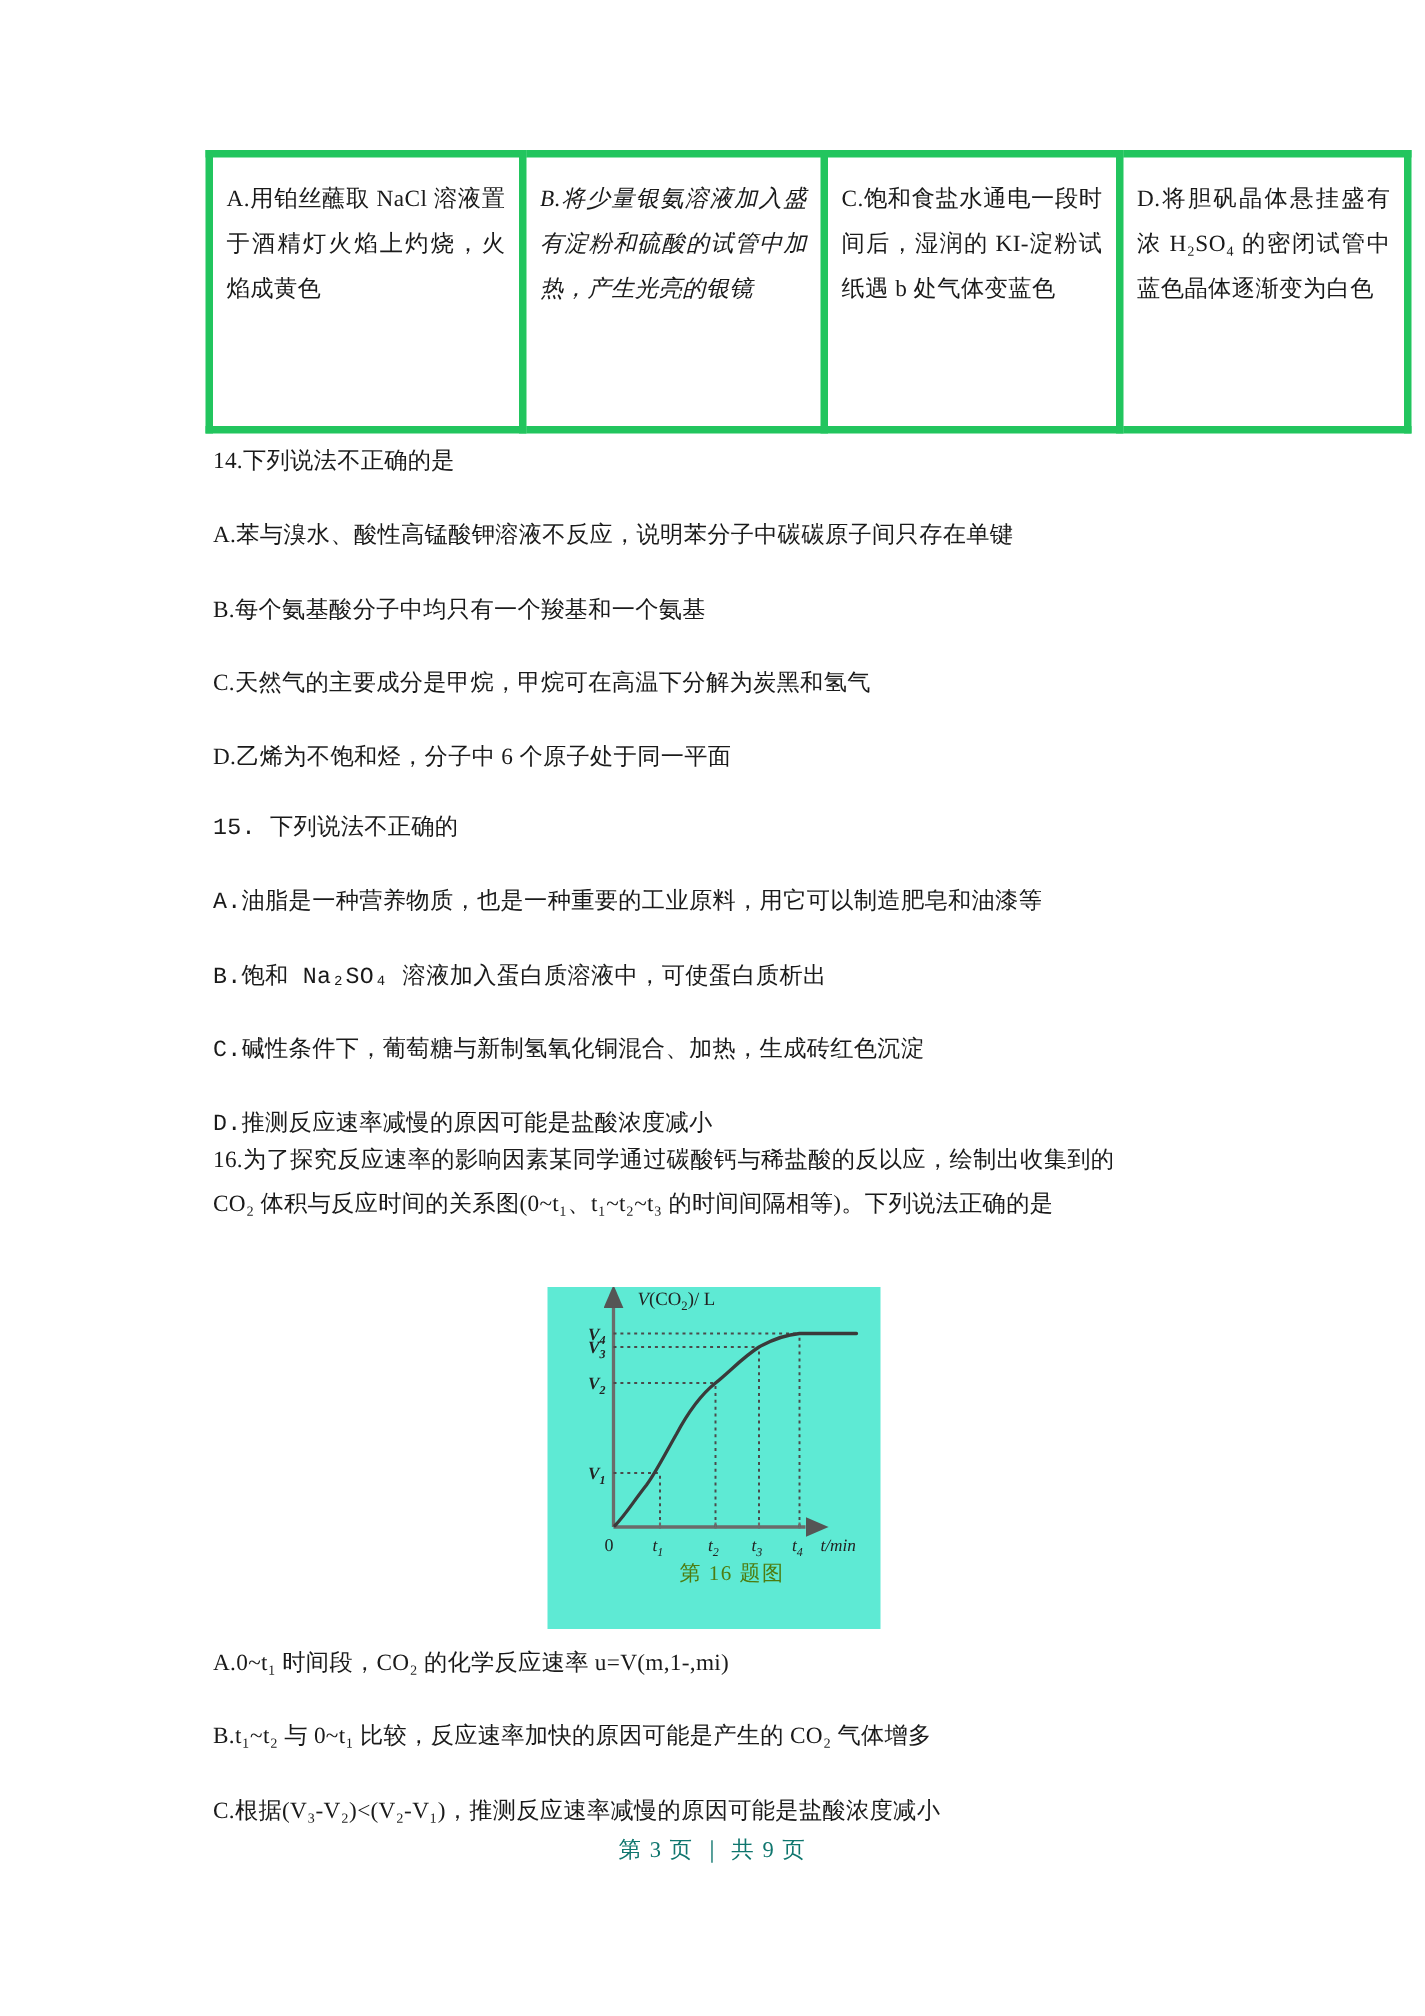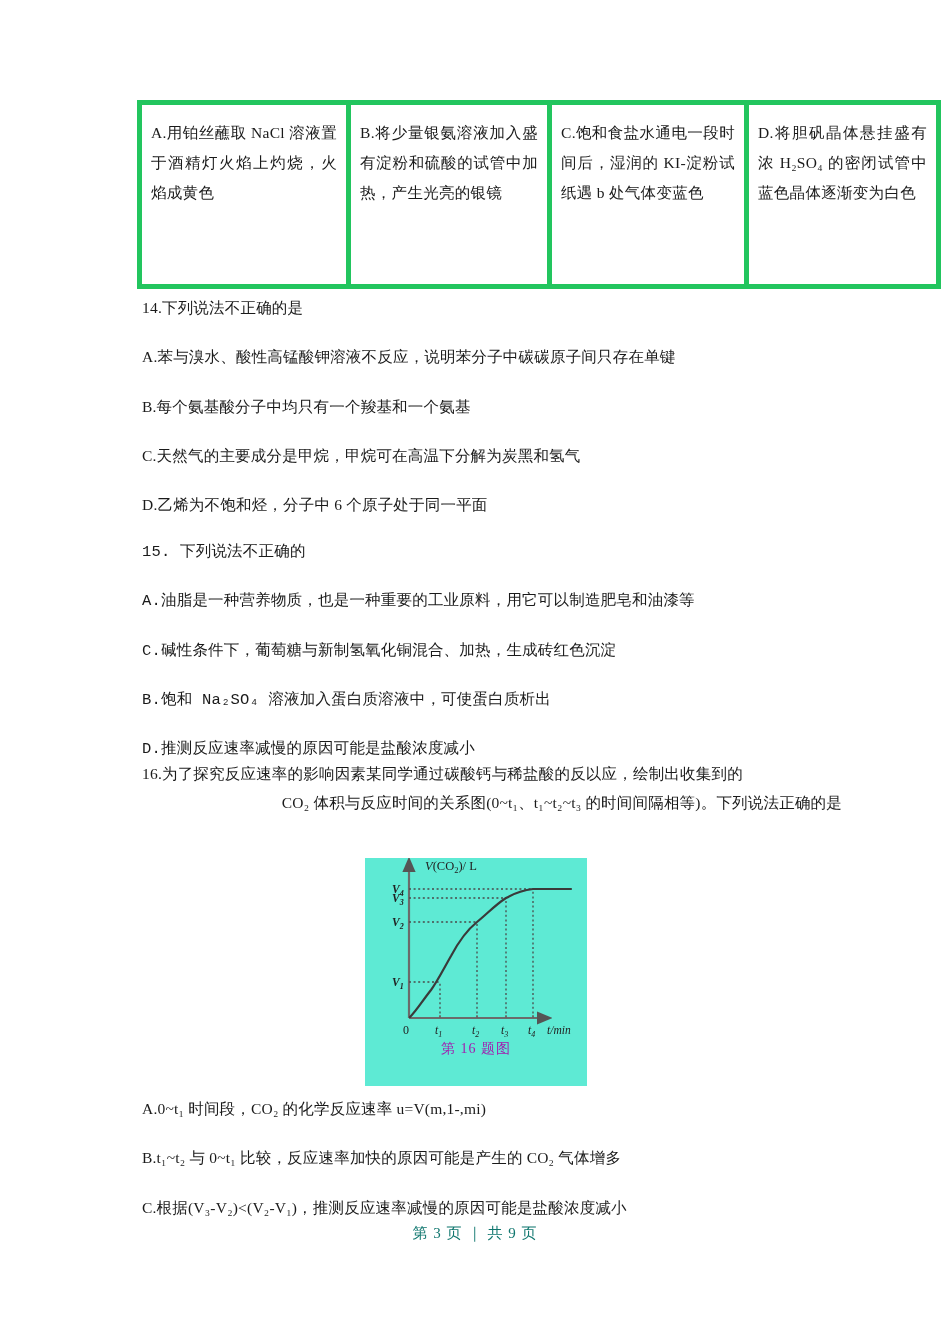--- a/index.html
+++ b/index.html
@@ -36,66 +36,66 @@
     vertical-align: top;
     padding: 13px 9px 26px 9px;
     font-size: 15.5px;
     line-height: 1.92;
     letter-spacing: 0.3px;
     text-align: justify;
     text-justify: inter-ideograph;
     height: 140px;
   }
   .opt-table td:nth-child(1) { width: 186px; }
-  .opt-table td:nth-child(2) { width: 178px; }
+  .opt-table td:nth-child(2) { width: 178px; font-style: italic; }
   .opt-table td:nth-child(3) { width: 174px; }
   .opt-table td:nth-child(4) { width: 169px; margin-top: 12px; }
 
   
   .q-block { position: absolute; left: 142px; width: 700px; }
   .q-stem {
     font-size: 15.5px;
     line-height: 1.5;
     letter-spacing: 0.2px;
     margin: 0 0 0 0;
   }
   .q-opt {
     font-size: 15.5px;
     line-height: 1.5;
     letter-spacing: 0.2px;
     margin: 0;
   }
   .q-block .q-stem + .q-opt { margin-top: 26px; }
   .q-block .q-opt + .q-opt { margin-top: 26px; }
-  .q-stem-line + .q-stem-line { margin-top: 6px; text-align: right; }
+  .q-stem-line + .q-stem-line { margin-top: 6px; }
 
   #q14 { top: 296px; }
   #q15 { top: 541px; font-family: Liberation Mono, monospace; }
   #q16 { top: 762px; }
   #q16opts { top: 1097px; }
 
   
   .figure-wrap {
     position: absolute;
     left: 365px;
     top: 858px;
     width: 222px;
     height: 228px;
     background: #5eead4;
   }
   .figure-wrap svg { display: block; }
   .fig-caption {
     position: absolute;
-    left: 365px;
+    left: 377px;
     top: 1040px;
     width: 222px;
     text-align: center;
     font-size: 14px;
     letter-spacing: 1px;
-    color: #a21caf;
+    color: #4d7c0f;
   }
 
   
   .footer {
     position: absolute;
     left: 0;
     top: 1224px;
     width: 950px;
     text-align: center;
     font-size: 15px;
@@ -123,22 +123,22 @@
     <p class="q-stem">14.下列说法不正确的是</p>
     <p class="q-opt">A.苯与溴水、酸性高锰酸钾溶液不反应，说明苯分子中碳碳原子间只存在单键</p>
     <p class="q-opt">B.每个氨基酸分子中均只有一个羧基和一个氨基</p>
     <p class="q-opt">C.天然气的主要成分是甲烷，甲烷可在高温下分解为炭黑和氢气</p>
     <p class="q-opt">D.乙烯为不饱和烃，分子中 6 个原子处于同一平面</p>
   </div>
 
   <div class="q-block" id="q15">
     <p class="q-stem">15. 下列说法不正确的</p>
     <p class="q-opt">A.油脂是一种营养物质，也是一种重要的工业原料，用它可以制造肥皂和油漆等</p>
+    <p class="q-opt">B.饱和 Na₂SO₄ 溶液加入蛋白质溶液中，可使蛋白质析出</p>
     <p class="q-opt">C.碱性条件下，葡萄糖与新制氢氧化铜混合、加热，生成砖红色沉淀</p>
-    <p class="q-opt">B.饱和 Na₂SO₄ 溶液加入蛋白质溶液中，可使蛋白质析出</p>
     <p class="q-opt">D.推测反应速率减慢的原因可能是盐酸浓度减小</p>
   </div>
 
   <div class="q-block" id="q16">
     <p class="q-stem q-stem-line">16.为了探究反应速率的影响因素某同学通过碳酸钙与稀盐酸的反以应，绘制出收集到的</p>
     <p class="q-stem q-stem-line">CO₂ 体积与反应时间的关系图(0~t₁、t₁~t₂~t₃ 的时间间隔相等)。下列说法正确的是</p>
   </div>
 
   <div class="figure-wrap">
     <svg width="222" height="185" viewBox="0 0 222 185">

